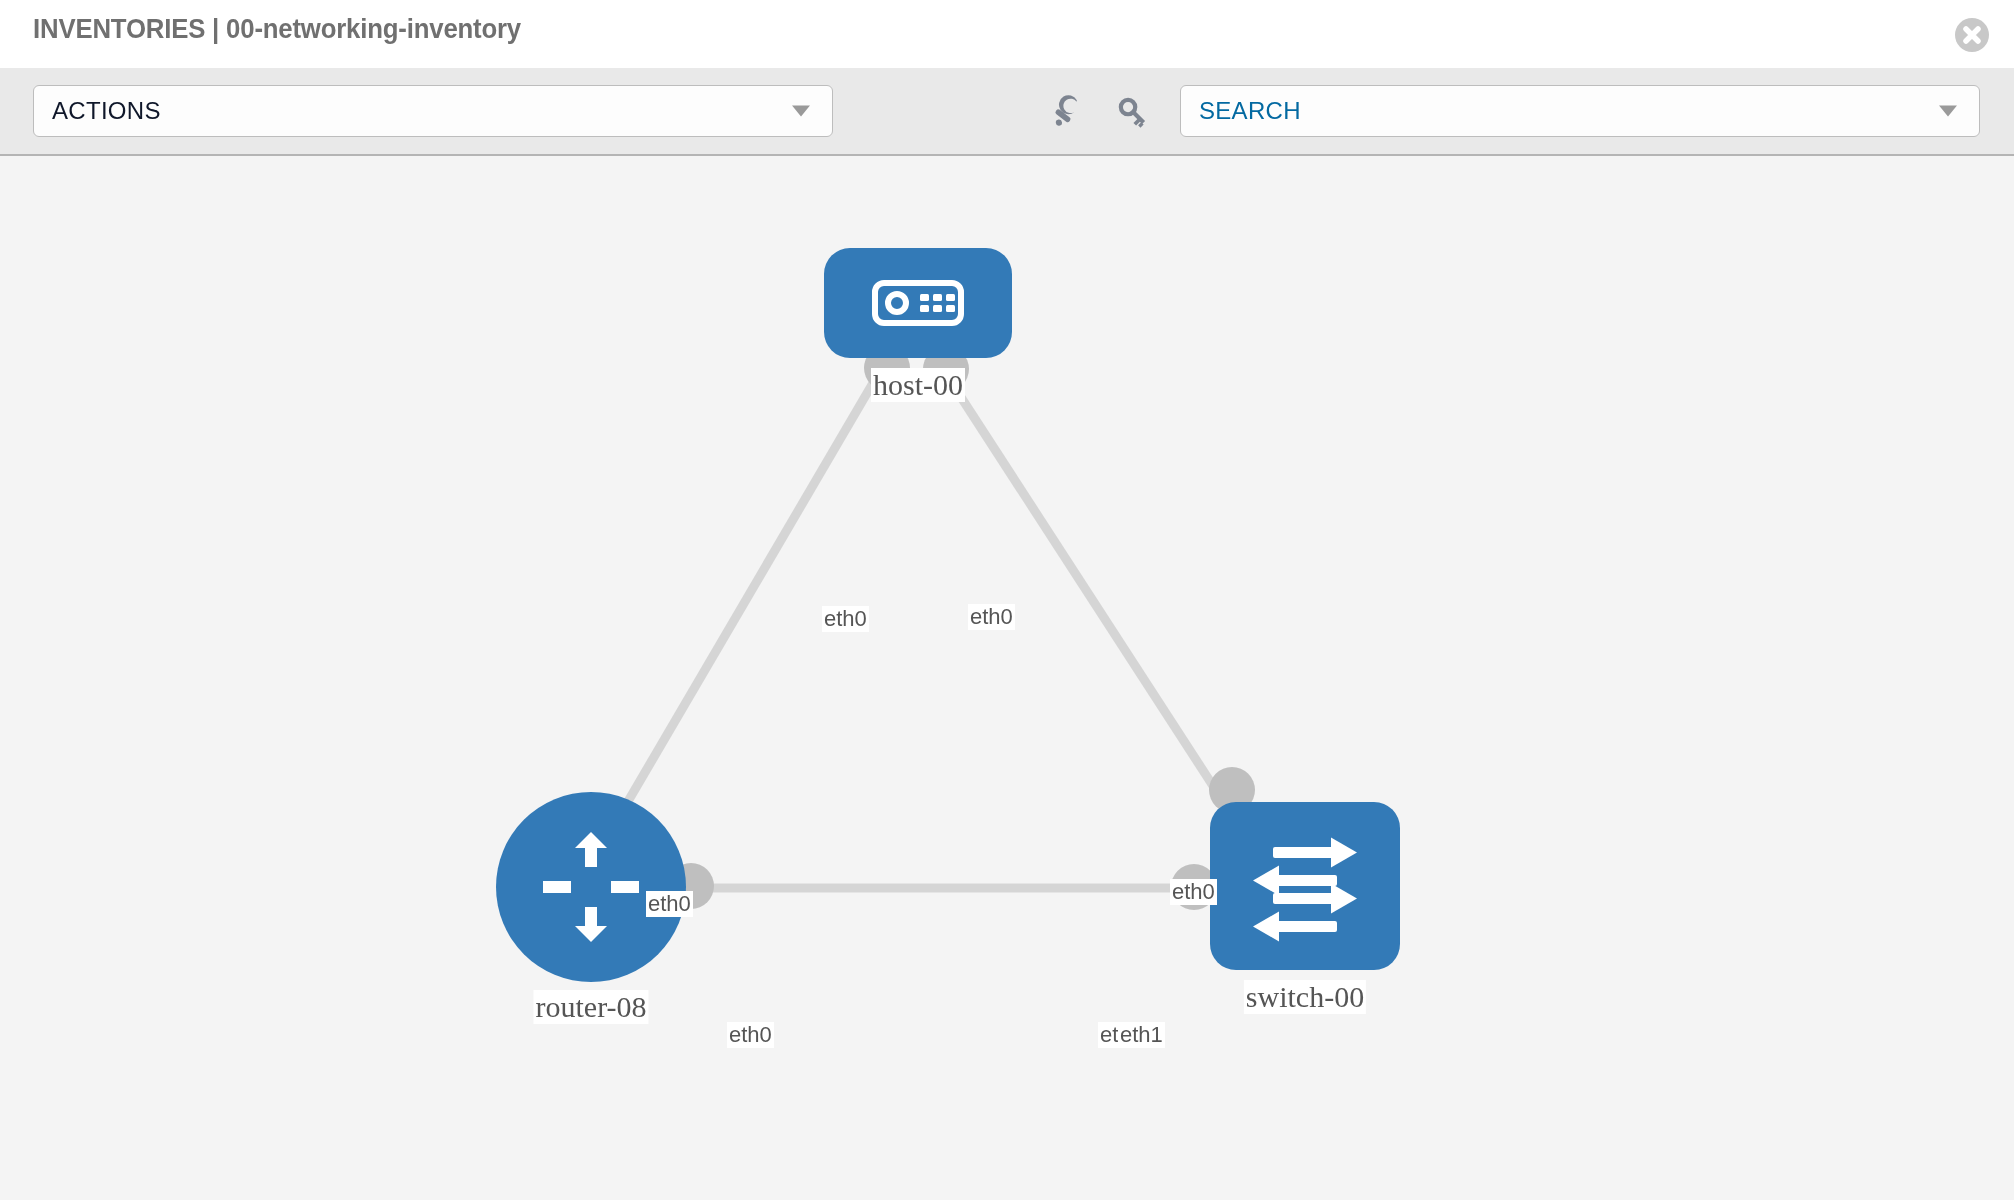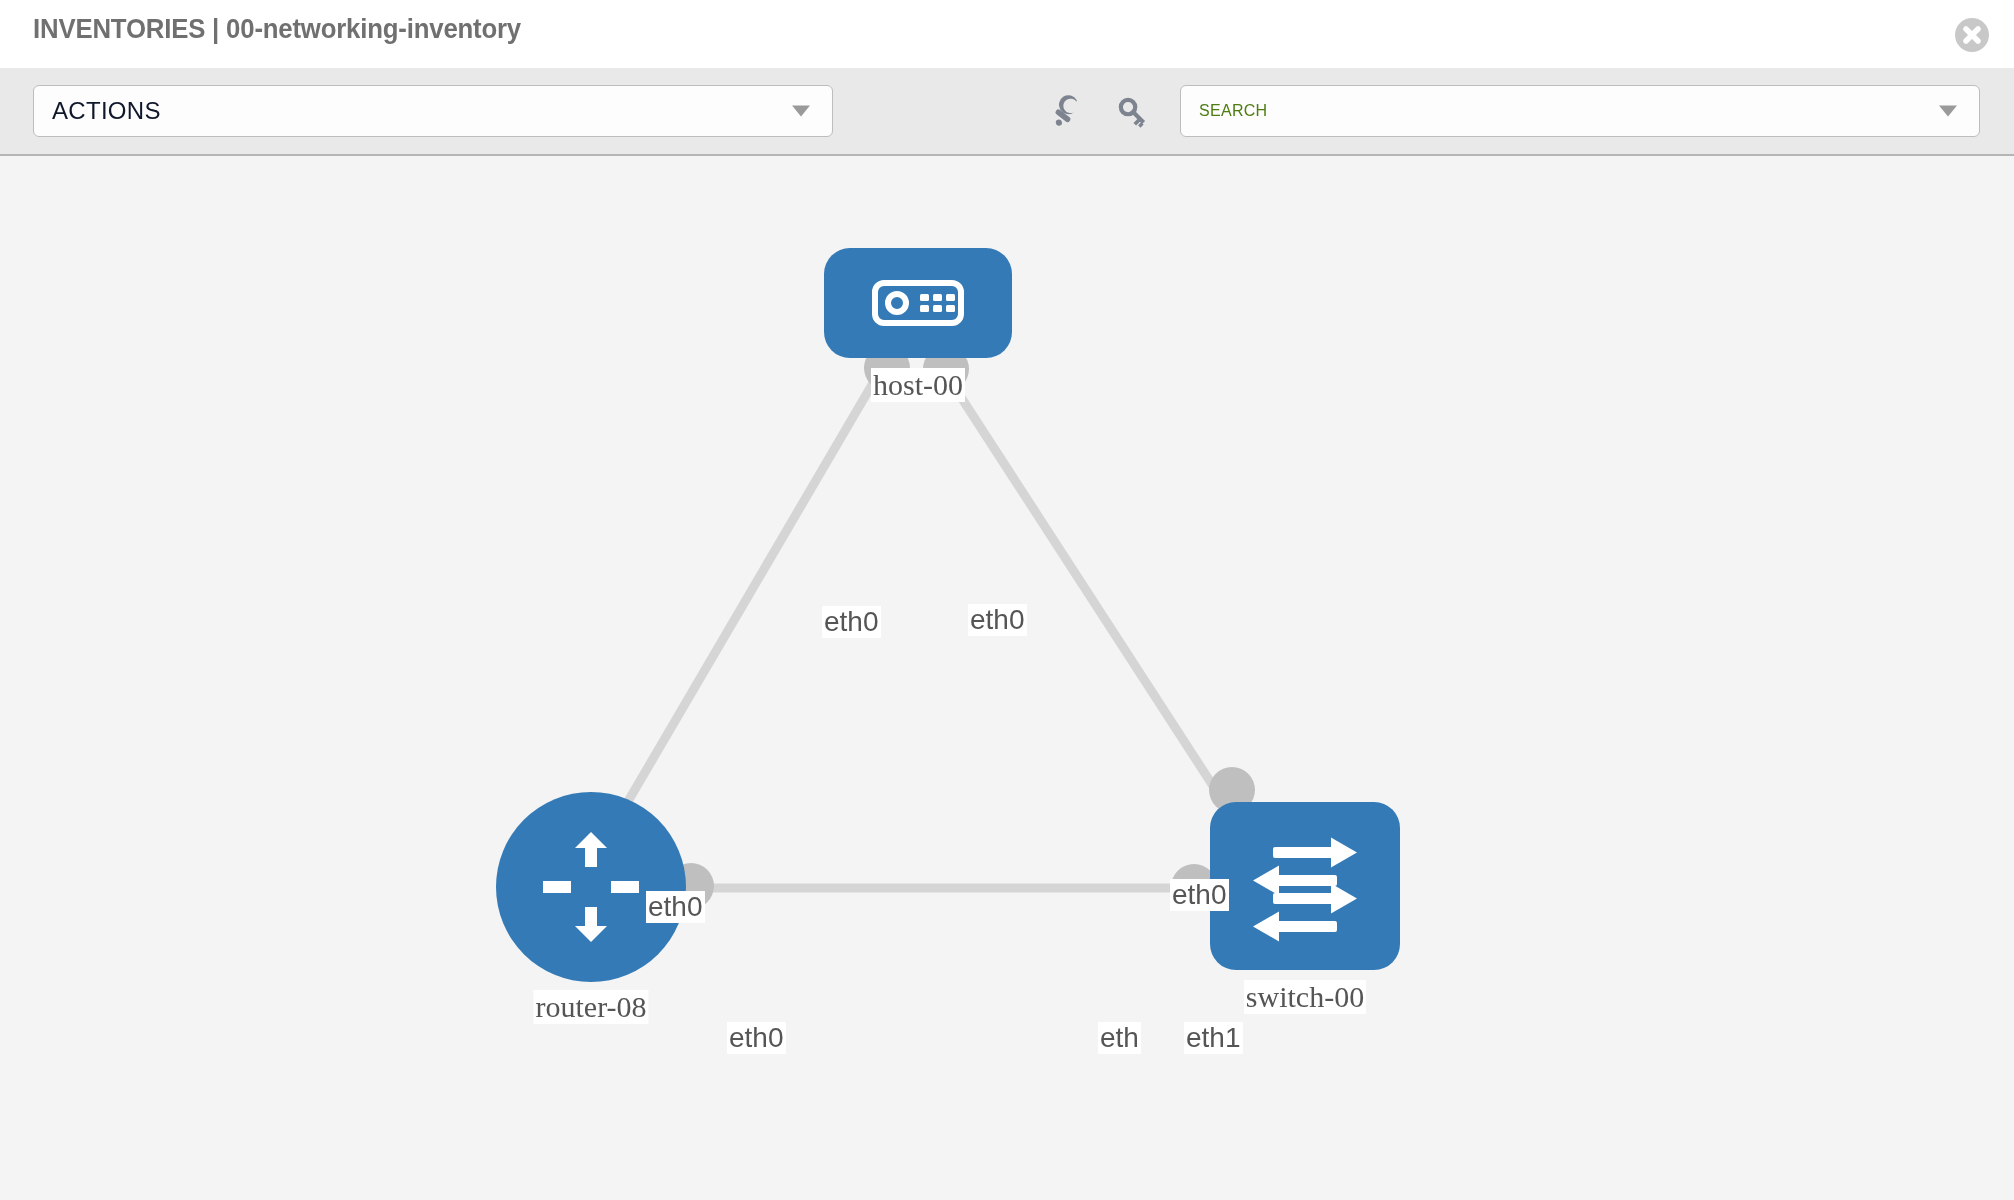--- a/index.html
+++ b/index.html
@@ -62,21 +62,21 @@
   .tool-icon.key    { left: 1113px; }
   .search-box {
     position: absolute; left: 1180px; top: 85px;
     width: 800px; height: 52px;
     background: #fdfdfd;
     border: 1px solid #bdbdbd; border-radius: 6px;
     display: flex; align-items: center;
     cursor: text;
   }
   .search-box .label {
-    margin-left: 18px; font-size: 16px; color: #4d7c0f; letter-spacing: 0.3px;
+    margin-left: 18px; font-size: 24px; color: #0369a1; letter-spacing: 0.3px;
   }
 
   
   .canvas {
     position: absolute; left: 0; top: 156px;
     width: 2014px; height: 1044px;
     background: #f4f4f4;
     overflow: hidden;
   }
   .topology { position: absolute; left: 0; top: 0; width: 2014px; height: 1044px; }
@@ -94,21 +94,21 @@
   .node-label {
     position: absolute; left: 50%; transform: translateX(-50%);
     white-space: nowrap;
     font-size: 30px; color: #555555;
     background: #ffffff;
     padding: 0 2px;
   }
 
   .port-label {
     position: absolute;
-    font-size: 28px; color: #555555;
+    font-size: 22px; color: #555555;
     background: #ffffff;
     padding: 0 2px;
     white-space: nowrap;
   }
 
   
   .zoom-panel {
     position: absolute; left: 1619px; top: 1083px;
     width: 395px; height: 117px;
     background: #ffffff;
@@ -265,18 +265,18 @@
       </div>
       <div class="node-label" style="top:178px;">switch-00</div>
     </div>
 
     <div class="port-label" style="left:822px;  top:450px;">eth0</div>
     <div class="port-label" style="left:968px;  top:448px;">eth0</div>
     <div class="port-label" style="left:646px;  top:735px;">eth0</div>
     <div class="port-label" style="left:1170px; top:723px;">eth0</div>
     <div class="port-label" style="left:727px;  top:866px;">eth0</div>
     <div class="port-label" style="left:1098px; top:866px;">eth</div>
-    <div class="port-label" style="left:1184px; top:866px;">eth1</div>
+    <div class="port-label" style="left:1118px; top:866px;">eth1</div>
 
   </div>
 
 
 </div>
 
 </body></html>

